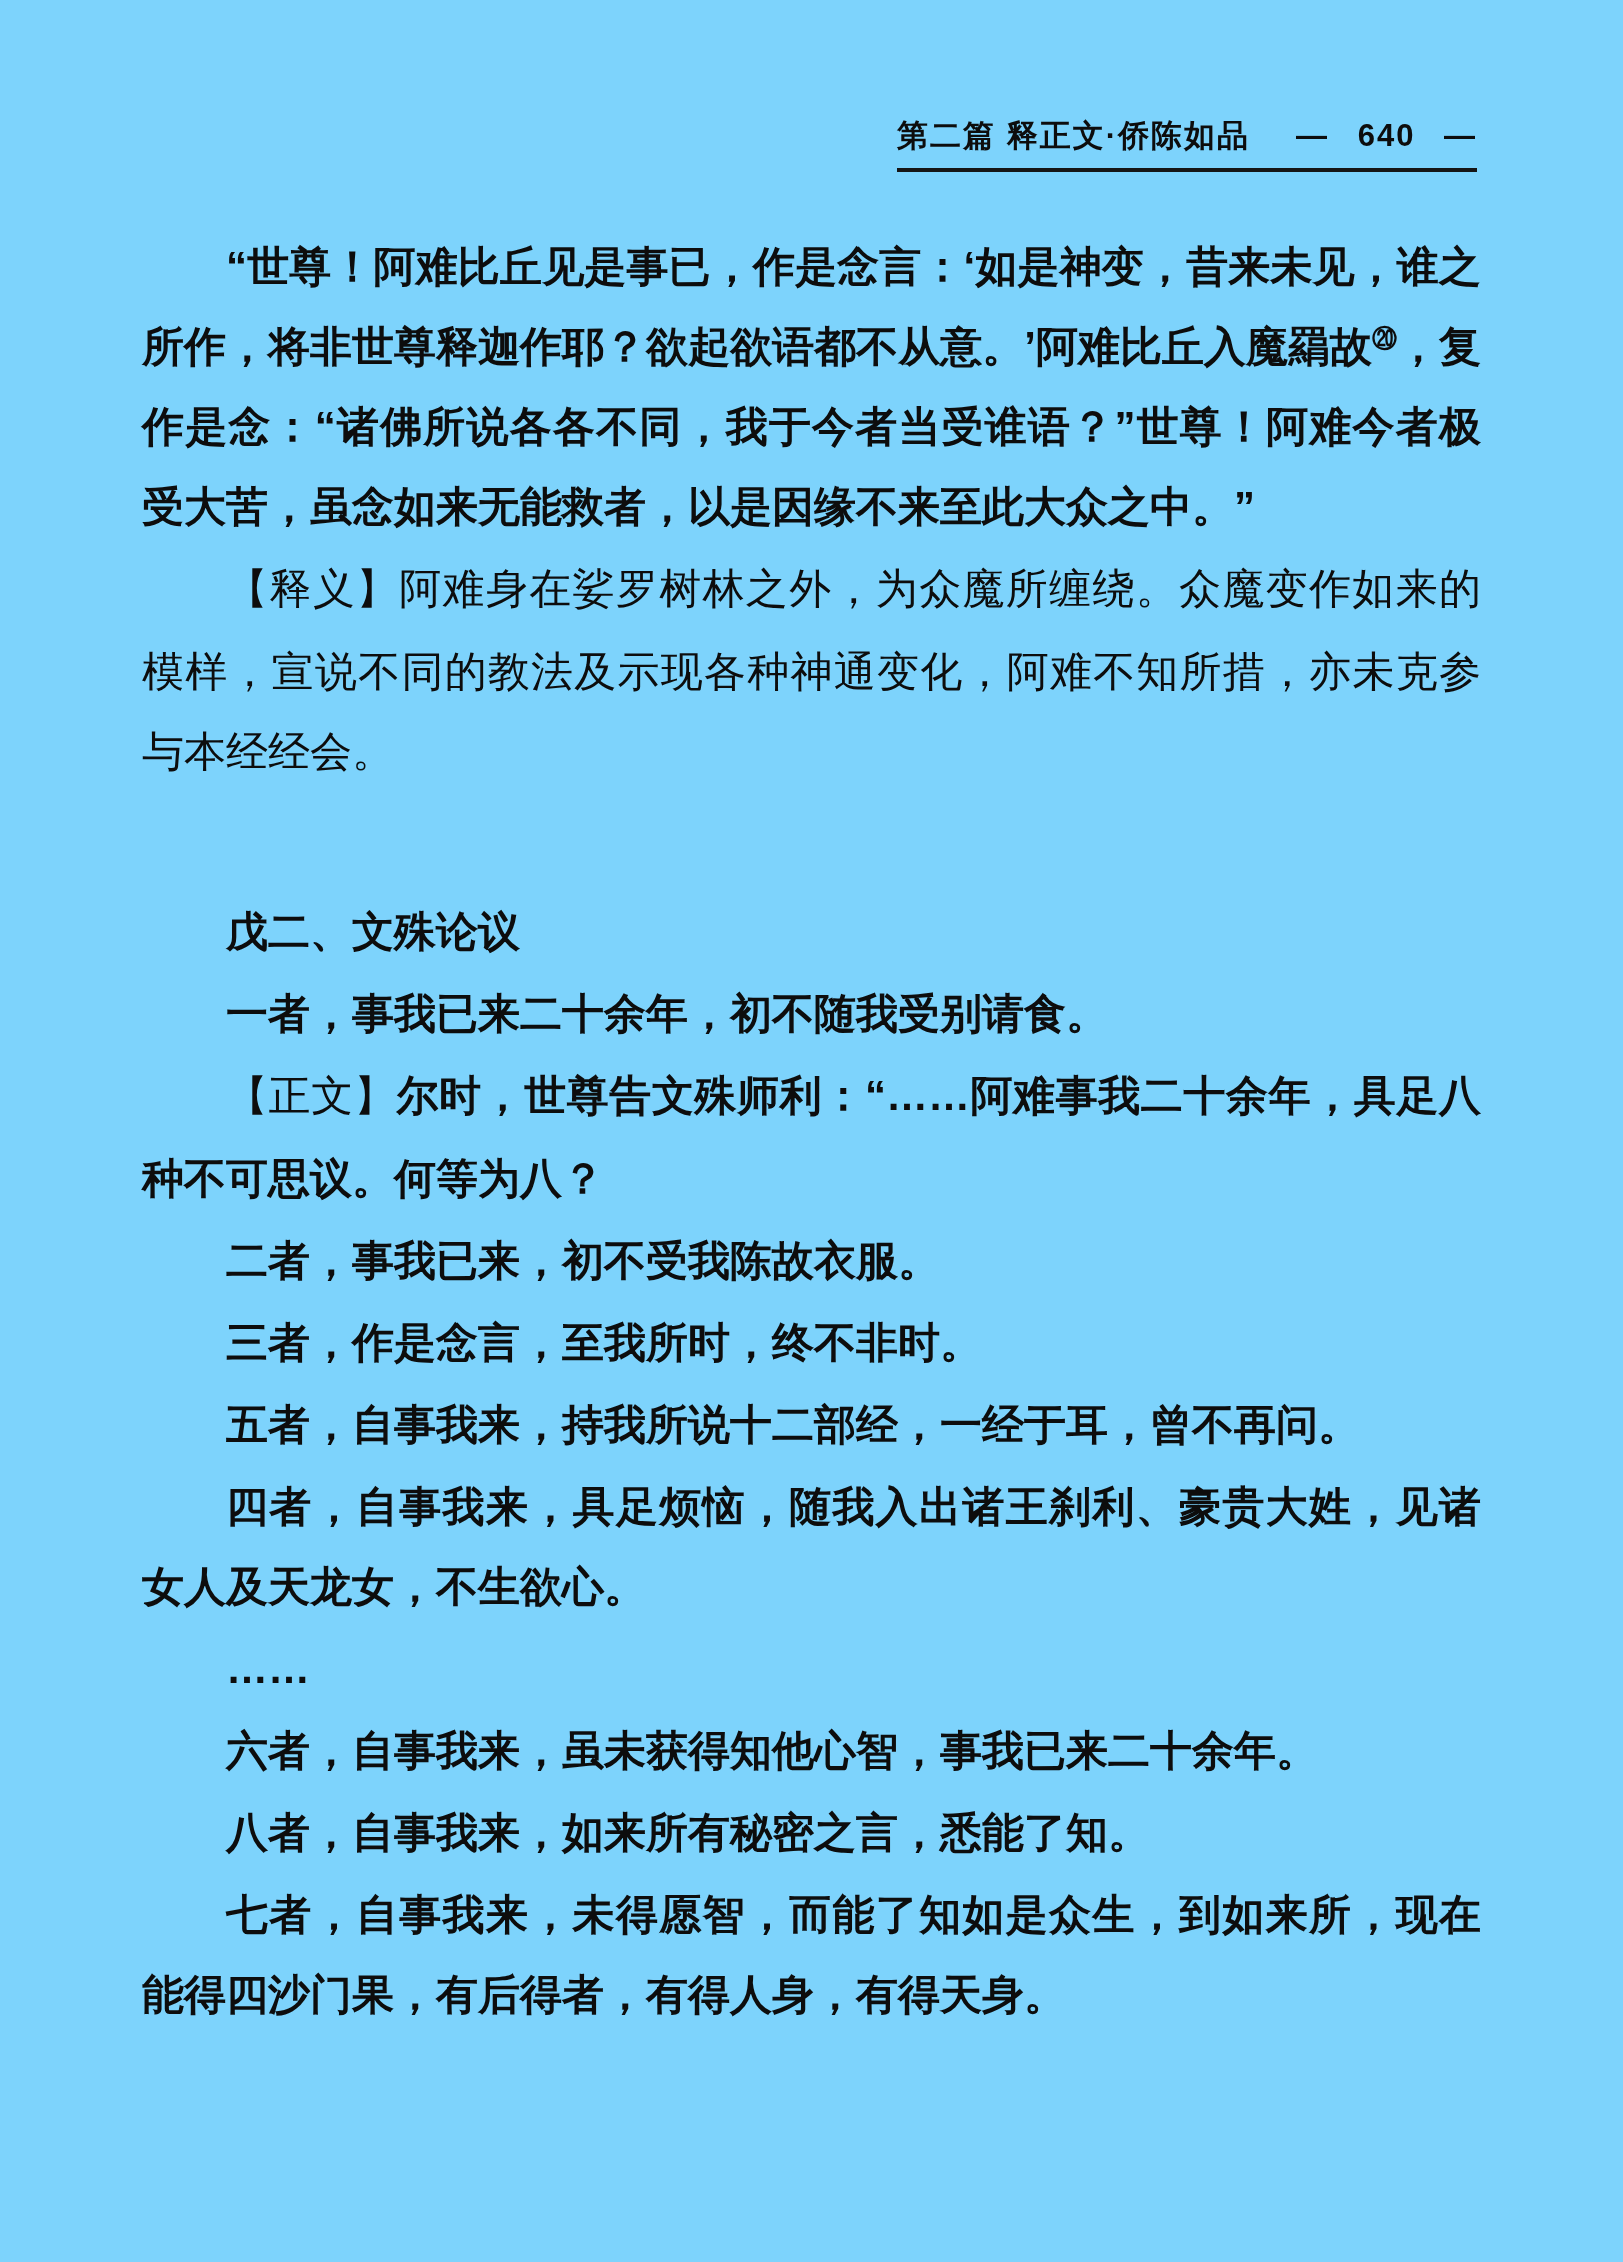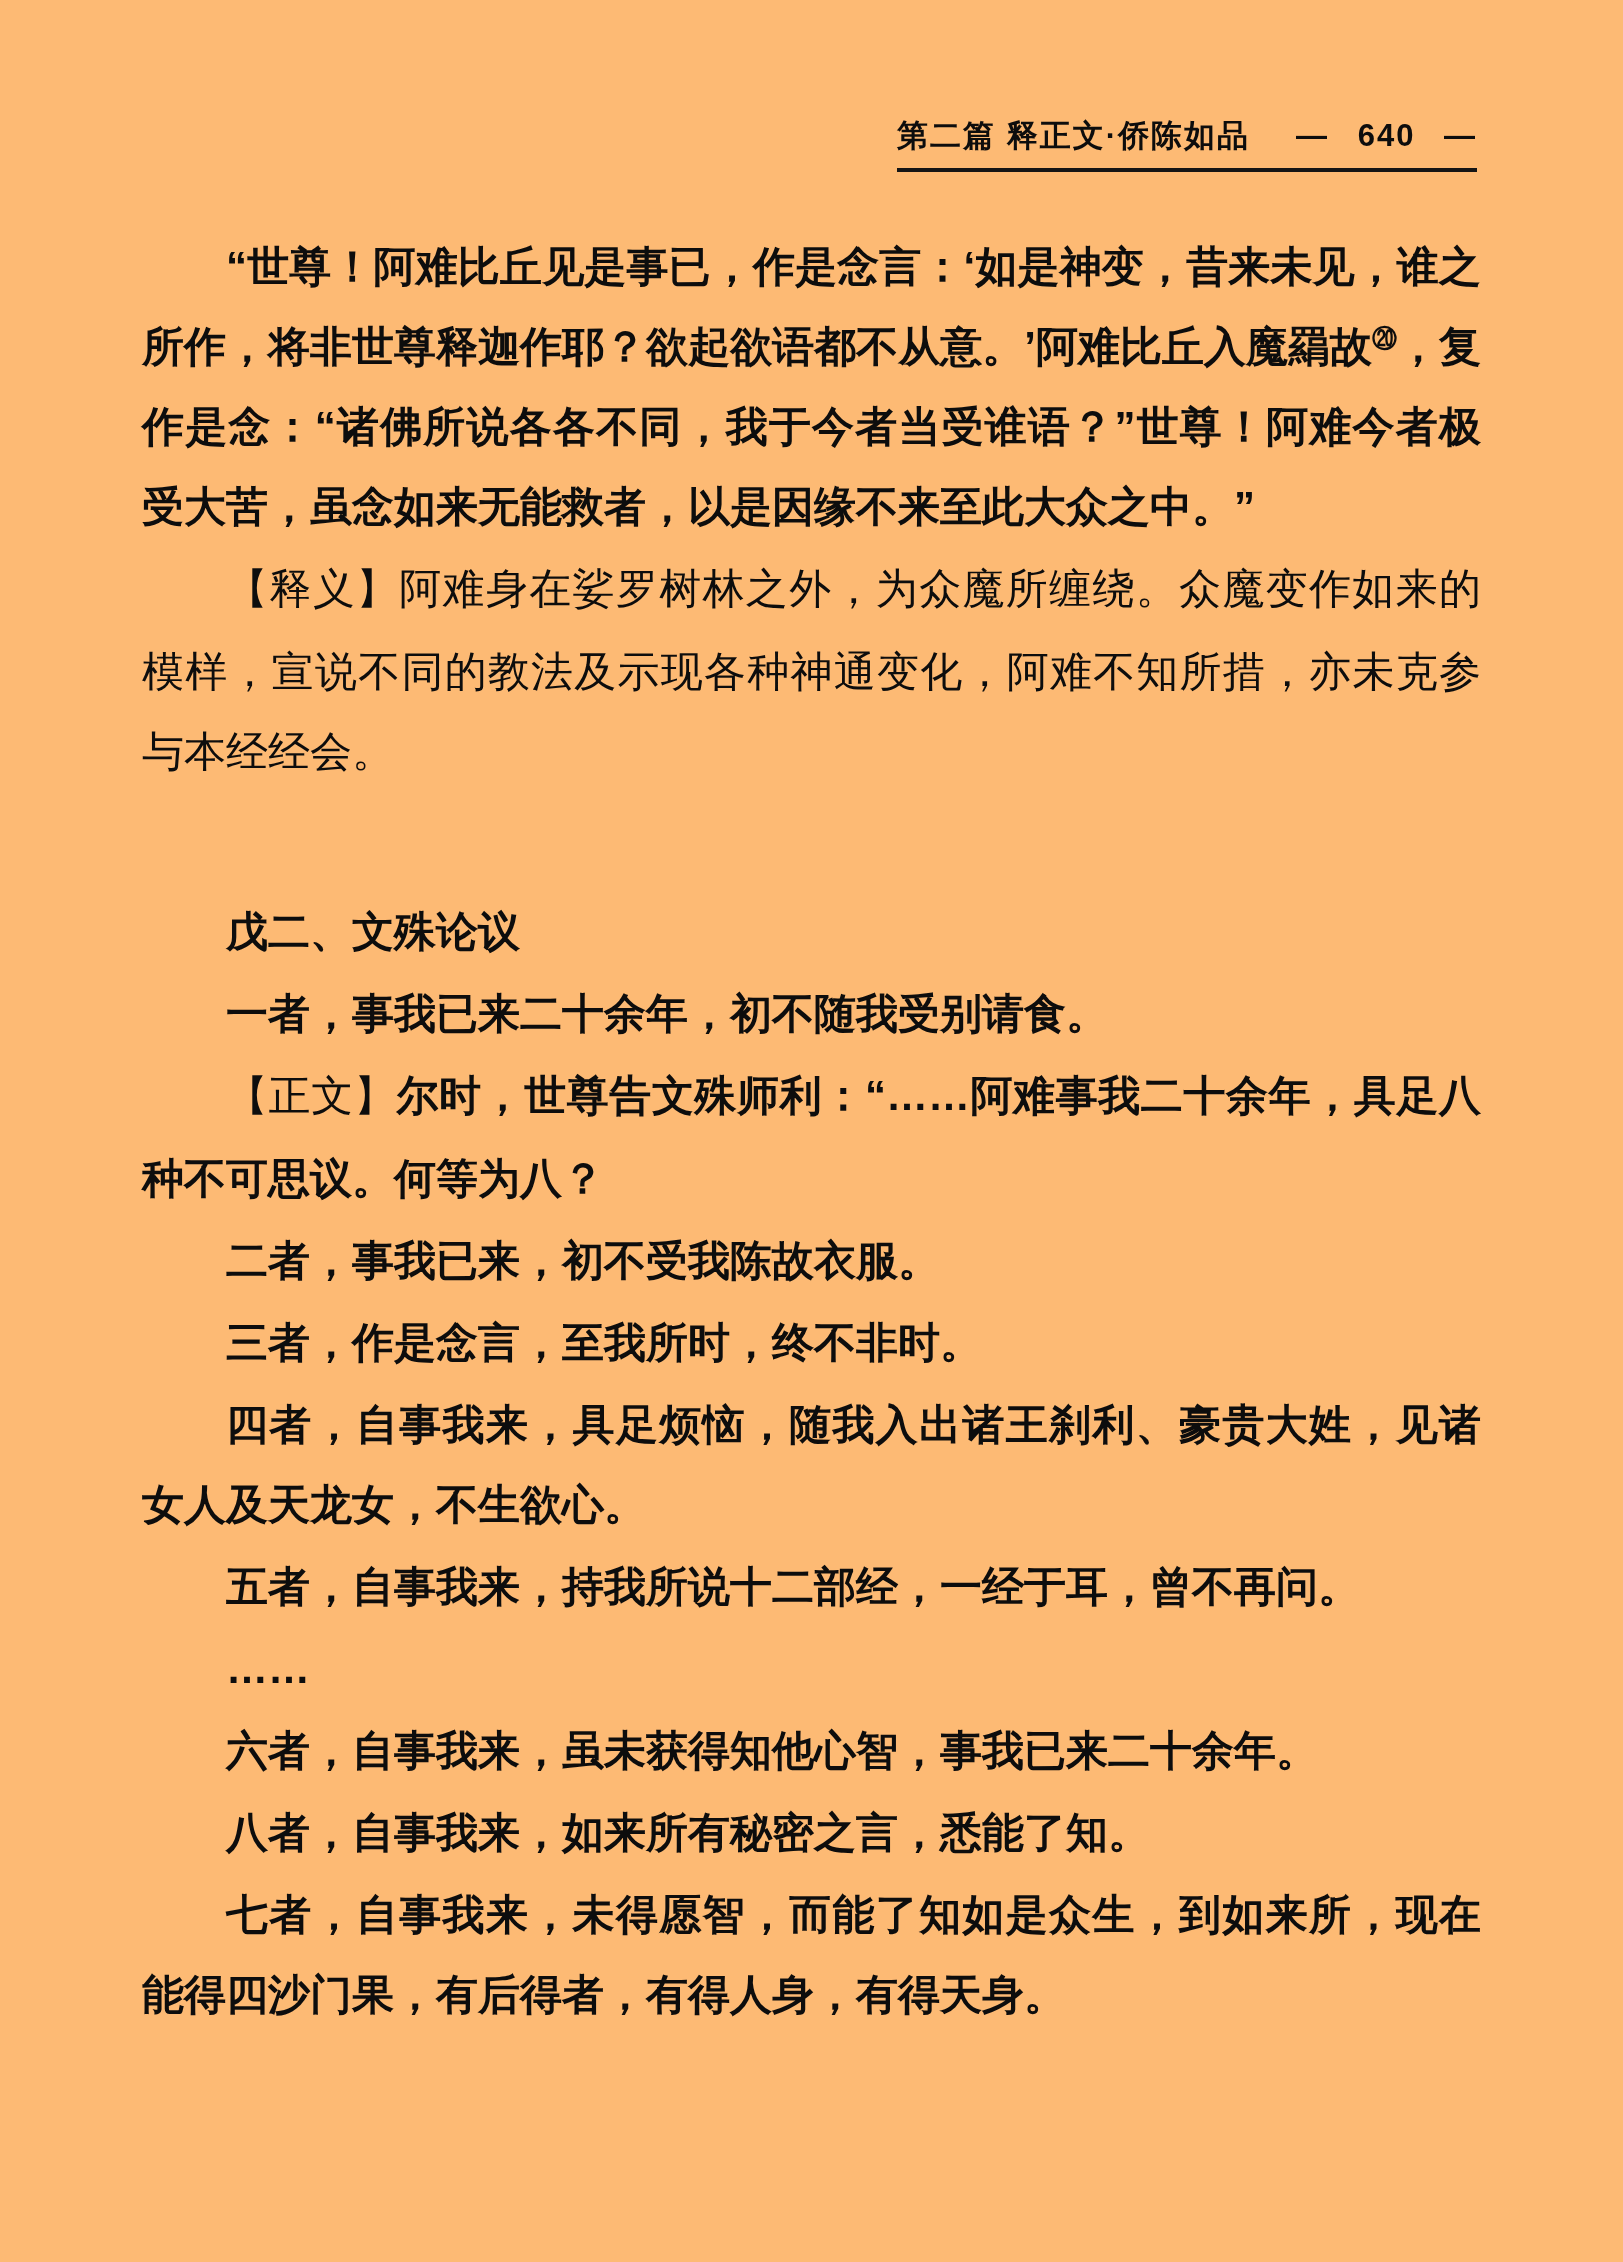--- a/index.html
+++ b/index.html
@@ -1,21 +1,21 @@
 <!DOCTYPE html>
 <html><head>
 <meta charset="utf-8">
 <style>
   html, body { margin: 0; padding: 0; background: #e8e8e8; }
   .page {
     position: relative;
     width: 1624px;
     height: 2263px;
     margin: 0 auto;
-    background: #fdba74;
+    background: #7dd3fc;
     color: #0d0d0d;
     font-family: "Liberation Serif", serif;
     overflow: hidden;
   }
   
   .header {
     position: absolute;
     top: 115px;
     right: 147px;
     text-align: right;
@@ -91,22 +91,22 @@
 
     <p class="songti"><span class="label-song">【释义】</span><span>阿难身在娑罗树林之外，为众魔所缠绕。众魔变作如来的模样，宣说不同的教法及示现各种神通变化，阿难不知所措，亦未克参与本经经会。</span></p>
 
     <p class="section-heading">戊二、文殊论议</p>
 
     <p class="heiti">一者，事我已来二十余年，初不随我受别请食。</p>
 
     <p class="heiti"><span class="label-song">【正文】</span><span>尔时，世尊告文殊师利：“……阿难事我二十余年，具足八种不可思议。何等为八？</span></p>
     <p class="heiti">二者，事我已来，初不受我陈故衣服。</p>
     <p class="heiti">三者，作是念言，至我所时，终不非时。</p>
+    <p class="heiti">五者，自事我来，持我所说十二部经，一经于耳，曾不再问。</p>
     <p class="heiti">四者，自事我来，具足烦恼，随我入出诸王刹利、豪贵大姓，见诸女人及天龙女，不生欲心。</p>
-    <p class="heiti">五者，自事我来，持我所说十二部经，一经于耳，曾不再问。</p>
     <p class="heiti">……</p>
     <p class="heiti">六者，自事我来，虽未获得知他心智，事我已来二十余年。</p>
     <p class="heiti">八者，自事我来，如来所有秘密之言，悉能了知。</p>
     <p class="heiti">七者，自事我来，未得愿智，而能了知如是众生，到如来所，现在能得四沙门果，有后得者，有得人身，有得天身。</p>
 
   </div>
 
 </div>
 
 

